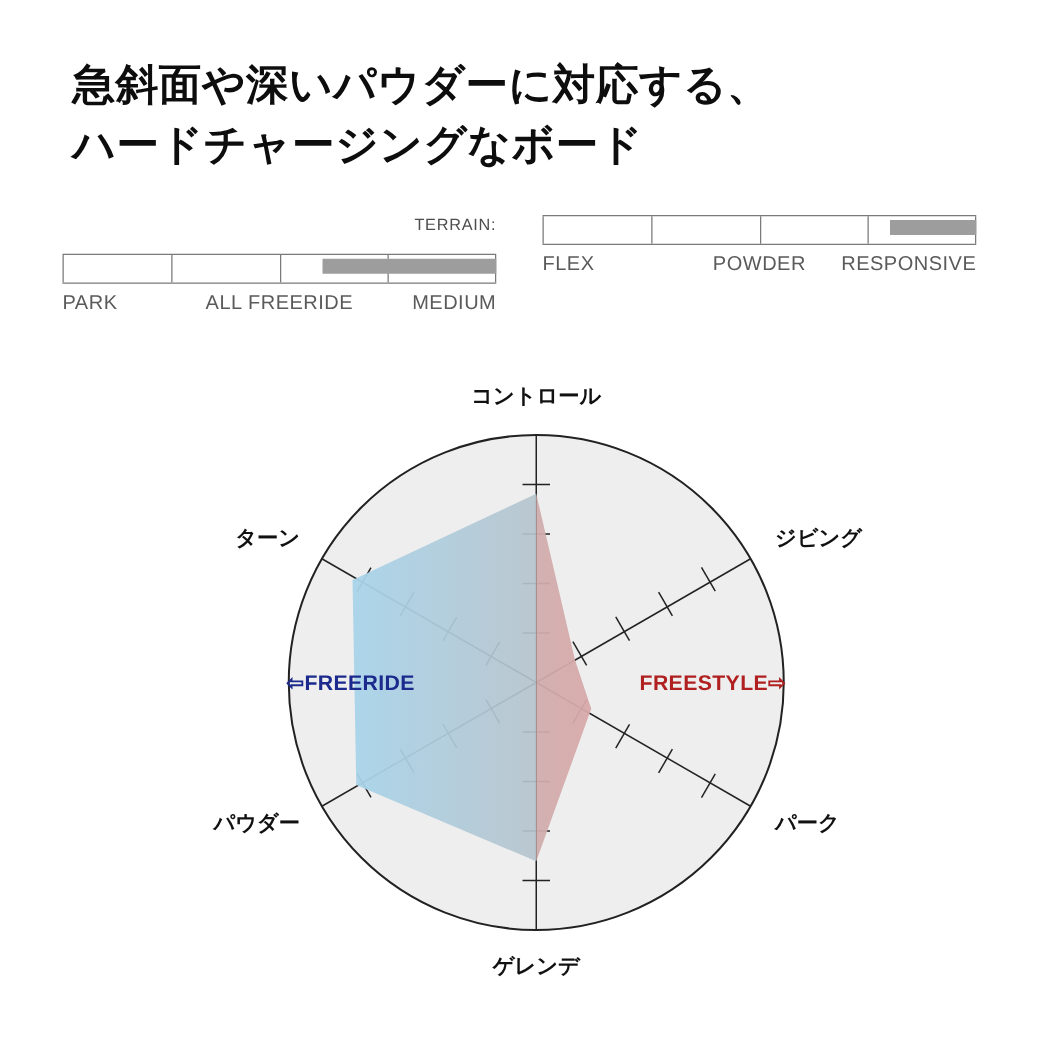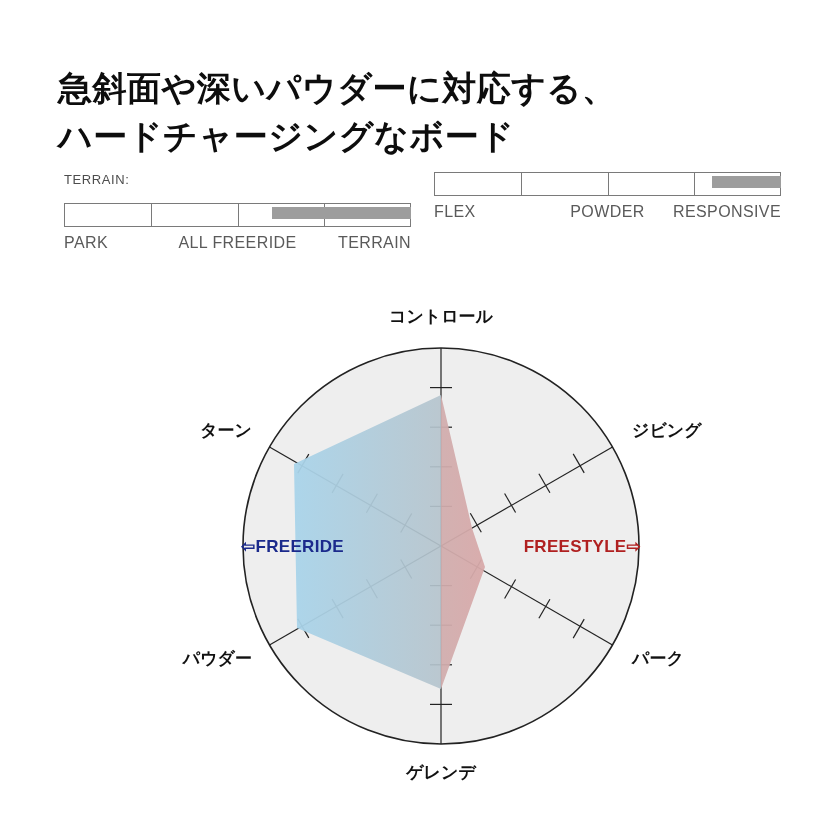--- a/index.html
+++ b/index.html
@@ -16,35 +16,35 @@
     overflow: hidden;
   }
   .page {
     position: absolute;
     inset: 0;
   }
   
   .headline {
     position: absolute;
     left: 58px;
-    top: 64px;
+    top: 44px;
     width: 740px;
     font-size: 34px;
     font-weight: bold;
     line-height: 1.42;
     letter-spacing: 0.5px;
     color: #0d0d0d;
     white-space: pre-line;
   }
   
   .meter {
     position: absolute;
     top: 172px;
   }
-  .meter-terrain { left: 64px; width: 347px; }
+  .meter-terrain { left: 50px; width: 347px; text-align: right; }
   .meter-flex    { left: 434px; width: 347px; }
 
   .meter-title {
     font-size: 13px;
     color: #4d4d4d;
     letter-spacing: 0.6px;
     margin-bottom: 16px;
   }
   .meter-track {
     position: relative;
@@ -78,21 +78,21 @@
     letter-spacing: 0.4px;
     white-space: nowrap;
   }
   .lbl-start  { left: 0; }
   .lbl-mid    { left: 50%; transform: translateX(-50%); }
   .lbl-end    { right: 0; }
 
   
   .radar-wrap {
     position: absolute;
-    left: 16px;
+    left: 4px;
     top: 286px;
     width: 776px;
     height: 520px;
   }
   svg { display: block; }
   .axis-label {
     font-family: "Liberation Sans", sans-serif;
     font-size: 17px;
     font-weight: bold;
     fill: #111111;
@@ -118,21 +118,21 @@
       <div class="tick" style="left:0%"></div>
       <div class="tick" style="left:25%"></div>
       <div class="tick" style="left:50%"></div>
       <div class="tick" style="left:75%"></div>
       <div class="tick" style="left:calc(100% - 1px)"></div>
       <div class="meter-fill" style="left:60%; right:0;"></div>
     </div>
     <div class="meter-labels">
       <span class="lbl-start">PARK</span>
       <span class="lbl-mid">ALL FREERIDE</span>
-      <span class="lbl-end">TERRAIN</span>
+      <span class="lbl-end">MEDIUM</span>
     </div>
   </div>
 
   <div class="meter meter-flex">
     <div class="meter-track">
       <div class="tick" style="left:0%"></div>
       <div class="tick" style="left:25%"></div>
       <div class="tick" style="left:50%"></div>
       <div class="tick" style="left:75%"></div>
       <div class="tick" style="left:calc(100% - 1px)"></div>

